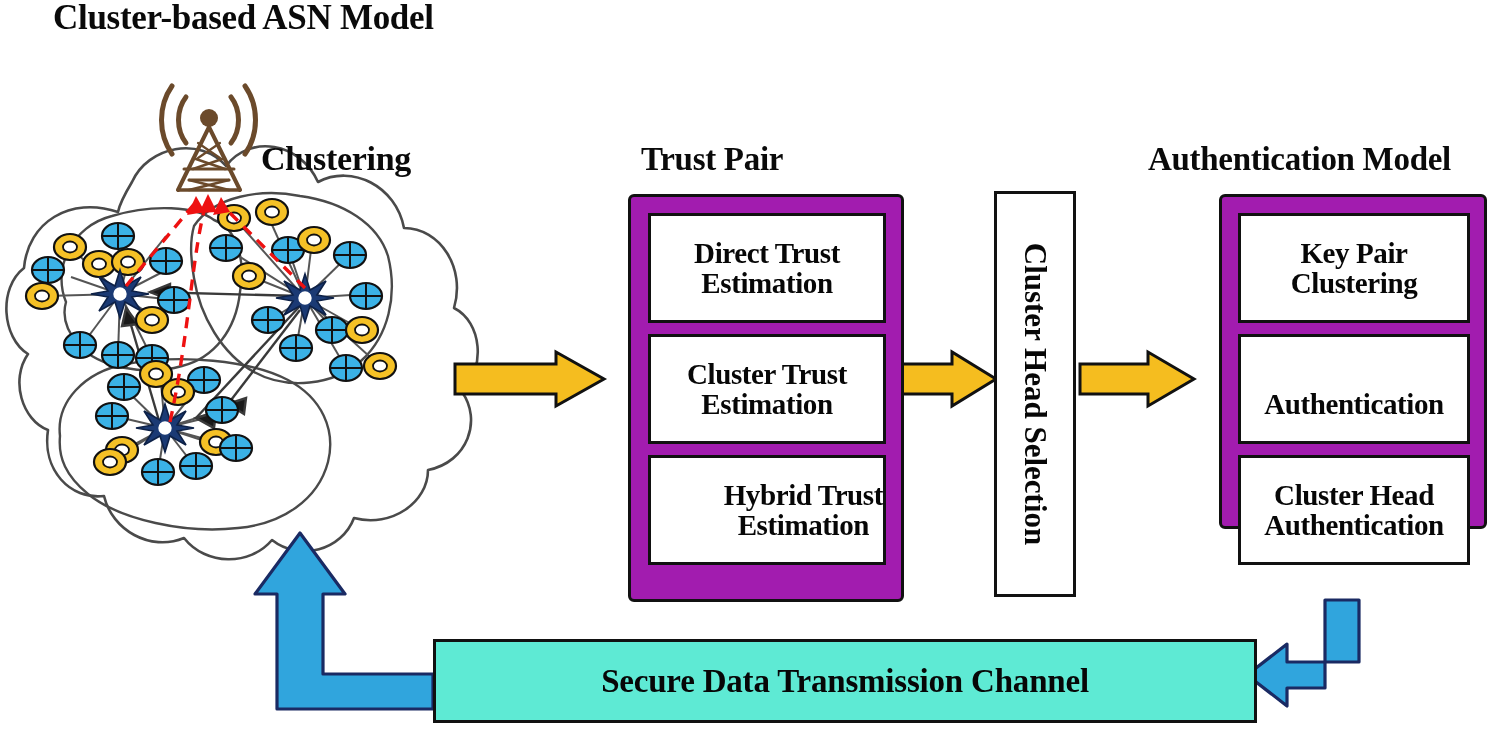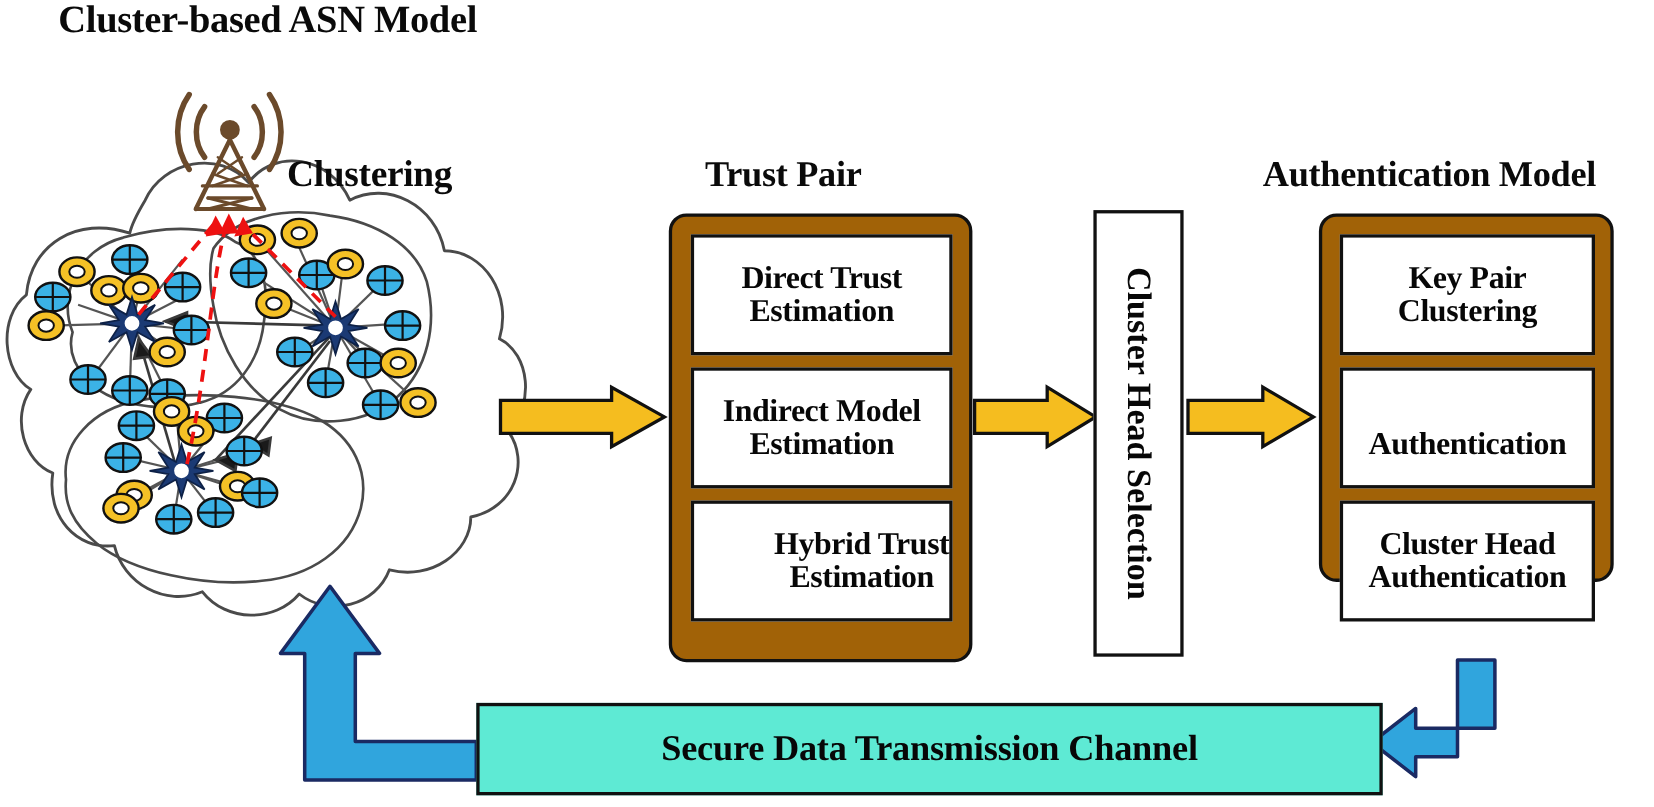--- a/index.html
+++ b/index.html
@@ -9,22 +9,22 @@
 
   
   .hdg{position:absolute;font-weight:bold;color:#0a0a0a;white-space:nowrap;
        letter-spacing:-0.3px;}
   #title-asn{left:53px;top:-2px;font-size:35px;}
   #label-clustering{left:249px;top:140px;font-size:34px;margin-left:12px;}
   #label-trust{left:641px;top:141px;font-size:33px;}
   #label-auth{left:1148px;top:141px;font-size:33px;}
 
   
-  .model-box{position:absolute;border:3.5px solid #111;border-radius:16px;
-             background:#a16207;box-sizing:border-box;}
+  .model-box{position:absolute;border:3.5px solid #111;border-radius:6px;
+             background:#a21caf;box-sizing:border-box;margin-left:20px;}
   #trust-model-box{left:608px;top:194px;width:276px;height:408px;}
   #auth-model-box{left:1199px;top:194px;width:268px;height:335px;}
 
   
   .sub-box{position:absolute;border:3px solid #111;background:#fff;
            box-sizing:border-box;display:flex;align-items:center;
            justify-content:center;text-align:center;}
   .sub-box .txt{font-size:29px;font-weight:bold;color:#070707;
                 line-height:1.04;letter-spacing:-0.4px;}
 
@@ -272,21 +272,21 @@
 
   <div class="model-box" id="trust-model-box">
     <div class="sub-box" id="tb-1">
       <span class="txt">
         <span>Direct Trust</span><br>
         <span>Estimation</span>
       </span>
     </div>
     <div class="sub-box" id="tb-2">
       <span class="txt">
-        <span>Indirect Model</span><br>
+        <span>Cluster Trust</span><br>
         <span>Estimation</span>
       </span>
     </div>
     <div class="sub-box" id="tb-3">
       <span class="txt">
         <span>Hybrid Trust</span><br>
         <span>Estimation</span>
       </span>
     </div>
   </div>

